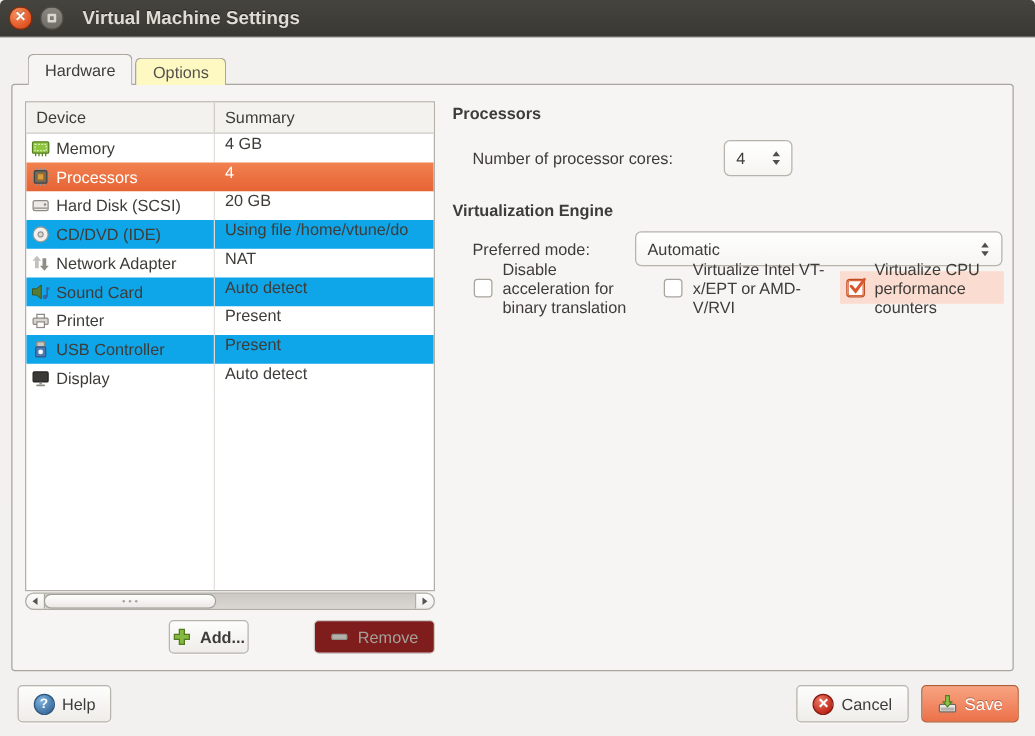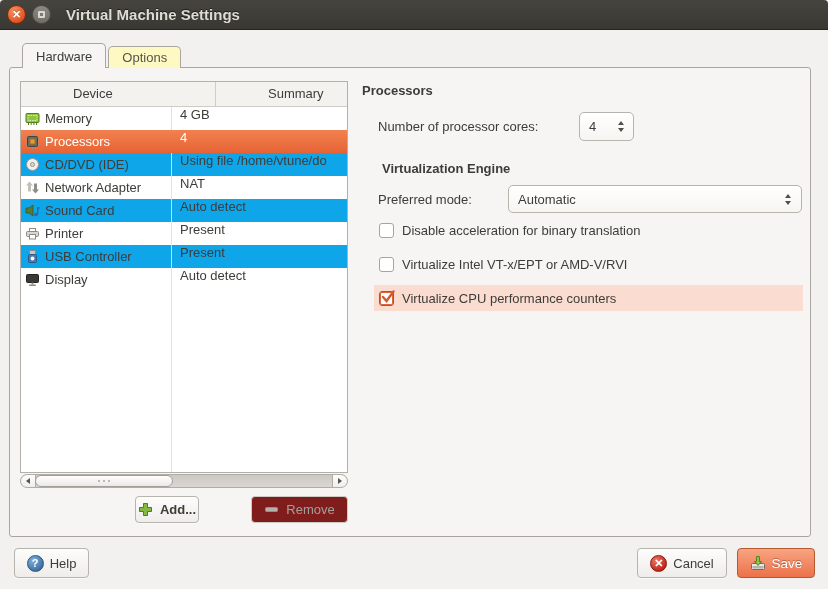--- a/index.html
+++ b/index.html
@@ -56,21 +56,21 @@
     background:#f6f5f3; border:1px solid #a9a59f; border-radius:3px;
   }
 
   
   .device-table {
     position:absolute; left:10px; top:13px; width:328px; height:392px;
     background:#fff; border:1px solid #b3afa9;
     display:flex; flex-direction:column; overflow:hidden;
   }
   .thead { display:flex; height:25px; background:#f3f2ef; border-bottom:1px solid #cfccc6; flex:none; }
-  .th { padding:4px 0 0 8px; color:#3e3c38;margin-left:44px; }
+  .th { padding:4px 0 0 8px; color:#3e3c38; }
   .th-device { width:151px; border-right:1px solid #cfccc6; }
   .th-summary { flex:1; }
   .trow { display:flex; height:23px; flex:none; align-items:stretch; }
   .trow.alt { background:#0ea5e9; }
   .trow.selected { background:linear-gradient(var(--selection-orange-light,#f28150), var(--selection-orange,#e66334)); color:#fff; }
   .dev-cell { width:151px; display:flex; align-items:center; gap:5px; padding-left:4px;
               border-right:1px solid #e3e0db; overflow:hidden; white-space:nowrap; }
   .trow.alt .dev-cell { border-right-color:#dddad5; }
   .trow.selected .dev-cell { border-right-color:transparent; }
   .sum-cell { flex:1; display:flex; padding-left:8px; overflow:hidden; white-space:nowrap; }
@@ -127,21 +127,21 @@
     width:17px; height:17px; border-radius:50%; flex:none;
     display:inline-flex; align-items:center; justify-content:center;
     color:#fff; font-size:11px; font-weight:bold; line-height:1;
   }
   .help-circle   { background:radial-gradient(circle at 35% 30%, #7db3e0, #3d6d9e 75%); border:1px solid #2d567f; }
   .cancel-circle { background:radial-gradient(circle at 35% 30%, #ea7a62, #bf2317 75%); border:1px solid #851a10; }
 
   
   .rp-heading { position:absolute; left:352px; font-weight:bold; color:#3e3c38; }
   .rp-heading-processors { top:15px; }
-  .rp-heading-virt { top:93px;margin-left:20px; }
+  .rp-heading-virt { top:93px; }
   .rp-label { position:absolute; color:#3e3c38; }
   .lbl-cores { left:368px; top:51px; }
   .lbl-mode  { left:368px; top:124px; }
 
   .spinner {
     position:absolute; left:569px; top:44px; width:55px; height:29px;
     background:linear-gradient(#ffffff,#f6f5f2);
     border:1px solid #b7b3ad; border-radius:5px;
     display:flex; align-items:center;
   }
@@ -153,21 +153,21 @@
   .combo {
     position:absolute; left:498px; top:117px; width:294px; height:28px;
     background:linear-gradient(#ffffff,#f6f5f2);
     border:1px solid #b7b3ad; border-radius:5px;
     display:flex; align-items:center;
   }
   .combo .value { padding-left:9px; flex:1; }
   .combo .spin-arrows { padding-right:10px; }
 
   
-  .cb-col { position:absolute; left:364px; top:149px; width:429px; display:flex; flex-direction:column; gap:8px; }
+  .cb-col { position:absolute; left:364px; top:149px; width:429px; display:flex; flex-direction:row; gap:8px; }
   .cb-row { height:26px; display:flex; align-items:center; gap:8px; padding-left:5px; }
   .cb-row.highlighted { background:var(--highlight-peach,#fbdcd0); }
   .checkbox {
     width:15px; height:15px; flex:none; position:relative;
     background:#fff; border:1px solid #a8a49d; border-radius:3px;
   }
   .checkbox.checked { border:1px solid #c24c22; box-shadow:inset 0 0 0 1px #d9663d; }
   .checkbox.checked svg { position:absolute; left:0px; top:-3px; overflow:visible; }
   .cb-label { color:#3e3c38; }
 </style>
@@ -240,20 +240,35 @@
                 <rect x="2.5" y="2.5" width="10" height="10" rx="1" fill="#6b6962" stroke="#45443f"></rect>
                 <rect x="5" y="5" width="5" height="5" fill="#dd9f3d" stroke="#a76f1e"></rect>
               </svg>
             </span>
             <span>Processors</span>
           </div>
           <div class="sum-cell">
             <span>4</span>
           </div>
         </div>
+        <div class="trow">
+          <div class="dev-cell">
+            <span class="dev-icon">
+              <svg width="15" height="15" viewBox="0 0 15 15">
+                <rect x="1.5" y="3.5" width="12" height="8" rx="1.5" fill="#eceae7" stroke="#8e8b85"></rect>
+                <line x1="2" y1="9.5" x2="13" y2="9.5" stroke="#8e8b85"></line>
+                <circle cx="11" cy="6.5" r="1" fill="#8e8b85"></circle>
+              </svg>
+            </span>
+            <span>Hard Disk (SCSI)</span>
+          </div>
+          <div class="sum-cell">
+            <span>20 GB</span>
+          </div>
+        </div>
         <div class="trow alt">
           <div class="dev-cell">
             <span class="dev-icon">
               <svg width="15" height="15" viewBox="0 0 15 15">
                 <circle cx="7.5" cy="7.5" r="6" fill="#f1f0ee" stroke="#9a968f"></circle>
                 <circle cx="7.5" cy="7.5" r="2" fill="#dbd8d3" stroke="#9a968f"></circle>
               </svg>
             </span>
             <span>CD/DVD (IDE)</span>
           </div>

